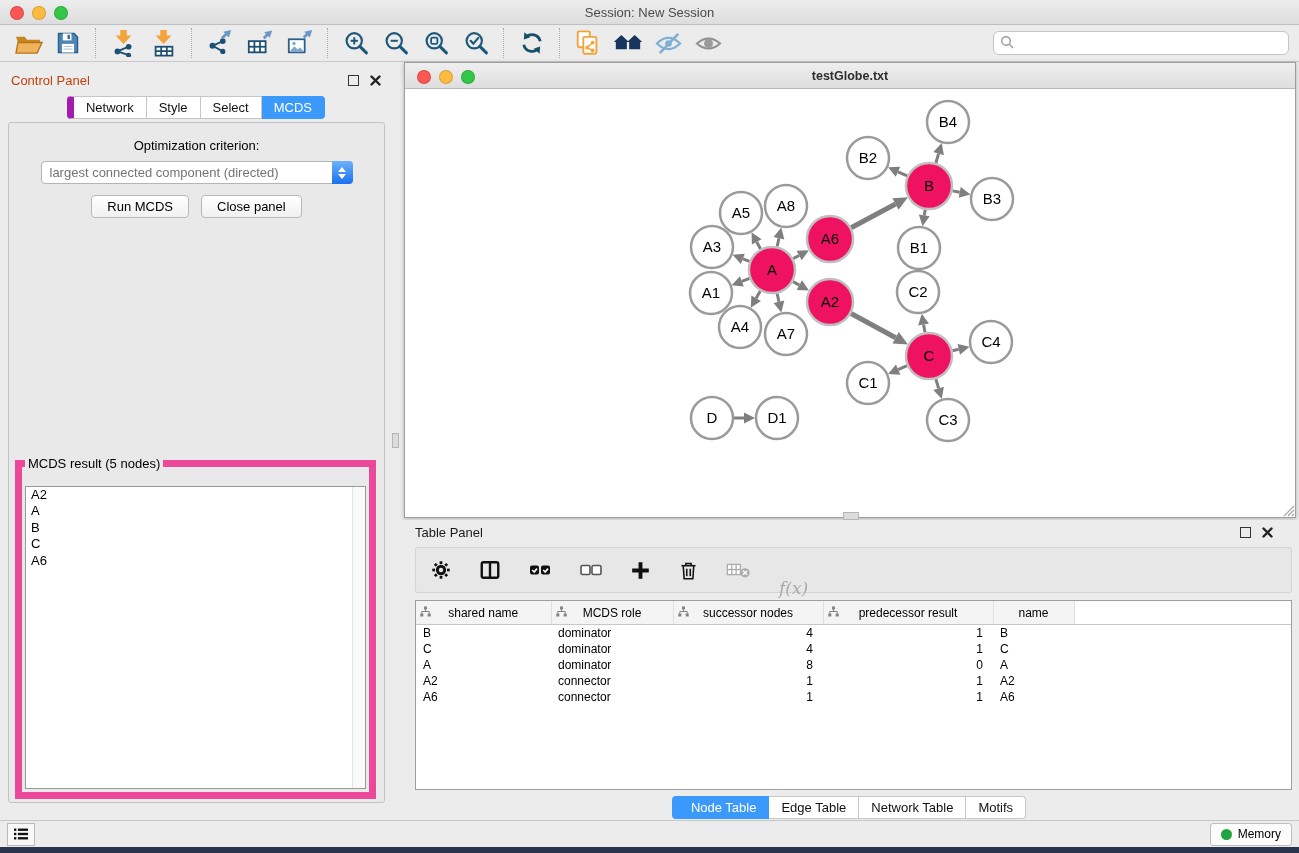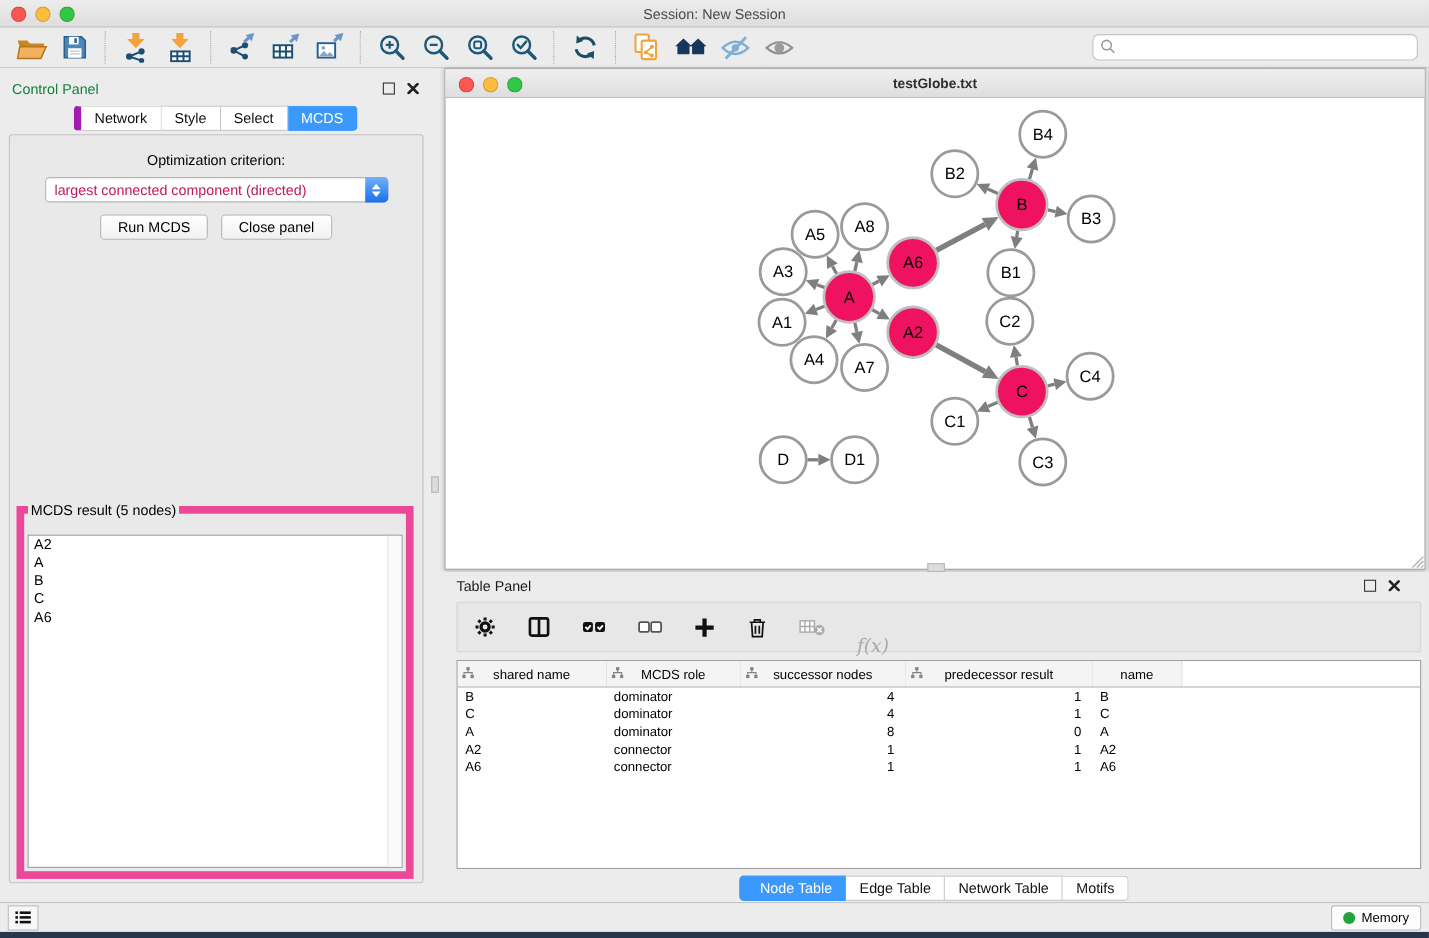--- a/index.html
+++ b/index.html
@@ -22,35 +22,35 @@
   .tsep{width:1px;height:30px;border-left:1px dotted #A9A9A9;margin:0 7px;flex:0 0 auto;}
   .search-wrap{margin-left:auto;position:relative;width:296px;height:24px;margin-right:2px;}
   .search-input{width:100%;height:100%;border:1px solid #C4C4C4;border-radius:6px;
                 padding:0 8px 0 27px;font-size:13px;background:#fff;box-sizing:border-box;outline:none;}
   .search-glass{position:absolute;left:7px;top:4px;pointer-events:none;}
   
   .content{flex:1;display:flex;min-height:0;}
   
   .control-panel{width:392px;position:relative;background:#ECECEC;flex:0 0 auto;}
   .cp-header{height:22px;display:flex;align-items:center;padding:0 11px;font-size:13px;
-             color:#15803d;margin-top:7px;}
+             color:#c2410c;margin-top:7px;}
   .panel-controls{margin-left:auto;display:flex;gap:11px;align-items:center;}
   .float-box{width:9px;height:9px;border:1.5px solid #333;display:inline-block;}
   .seg-tabs{display:flex;justify-content:center;margin-top:5px;position:relative;z-index:2;}
   .seg{font-size:13px;line-height:15px;padding:3px 12px;background:#fff;
        border:1px solid #C6C6C6;border-left:none;color:#111;cursor:default;}
   .seg:first-child{border-left:7px solid #a21caf;border-radius:4px 0 0 4px;}
   .seg:last-child{border-radius:0 4px 4px 0;}
   .seg.sel{background:var(--accent,#3B99FC);border-color:var(--accent,#3B99FC);color:#fff;}
   .cp-body{position:absolute;left:8px;right:7px;top:60px;bottom:17px;background:#E9E9E9;
            border:1px solid #C2C2C2;border-radius:3px;}
   .opt-label{text-align:center;margin-top:15px;font-size:13px;color:#000;}
   .dropdown{position:relative;margin:8px auto 0;width:312px;height:23px;background:#fff;
             border:1px solid #B5B5B5;border-radius:4px;font-size:13px;display:flex;
-            align-items:center;padding-left:8px;box-sizing:border-box;color:#be185d;}
+            align-items:center;padding-left:8px;box-sizing:border-box;color:#737373;}
   .dd-stepper{position:absolute;right:-1px;top:-1px;width:21px;height:23px;
               background:linear-gradient(#6FB1FA,#1971EE);border-radius:0 4px 4px 0;
               display:flex;flex-direction:column;align-items:center;justify-content:center;gap:2px;}
   .tri-up{width:0;height:0;border-left:4px solid transparent;border-right:4px solid transparent;
           border-bottom:5px solid #fff;}
   .tri-down{width:0;height:0;border-left:4px solid transparent;border-right:4px solid transparent;
             border-top:5px solid #fff;}
   .btn-row{display:flex;justify-content:center;gap:12px;margin-top:11px;}
   .btn{background:linear-gradient(#FFFFFF,#F1F1F1);border:1px solid #B9B9B9;border-radius:4px;
        font-size:13px;padding:3px 15px;color:#000;}

